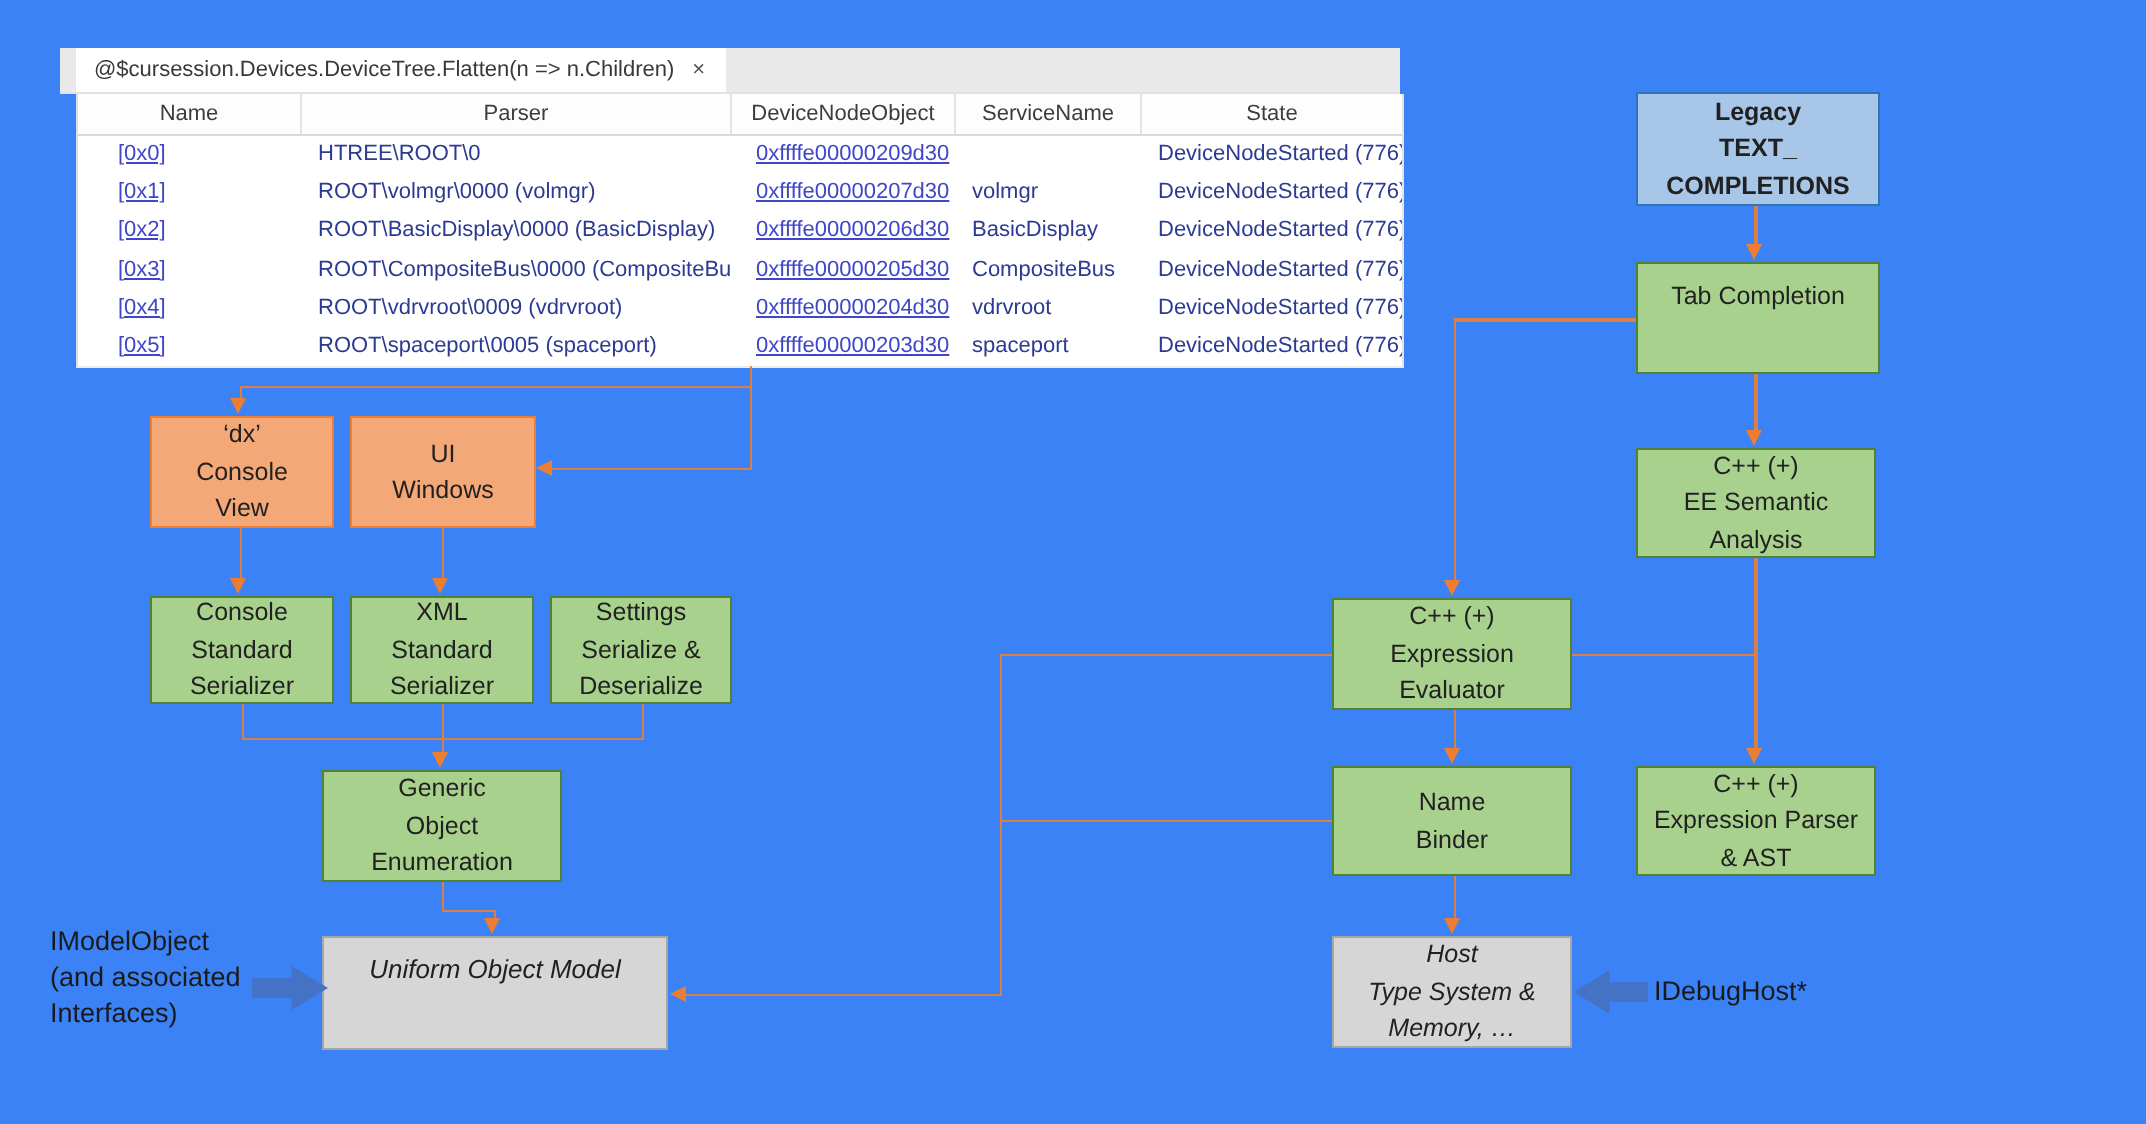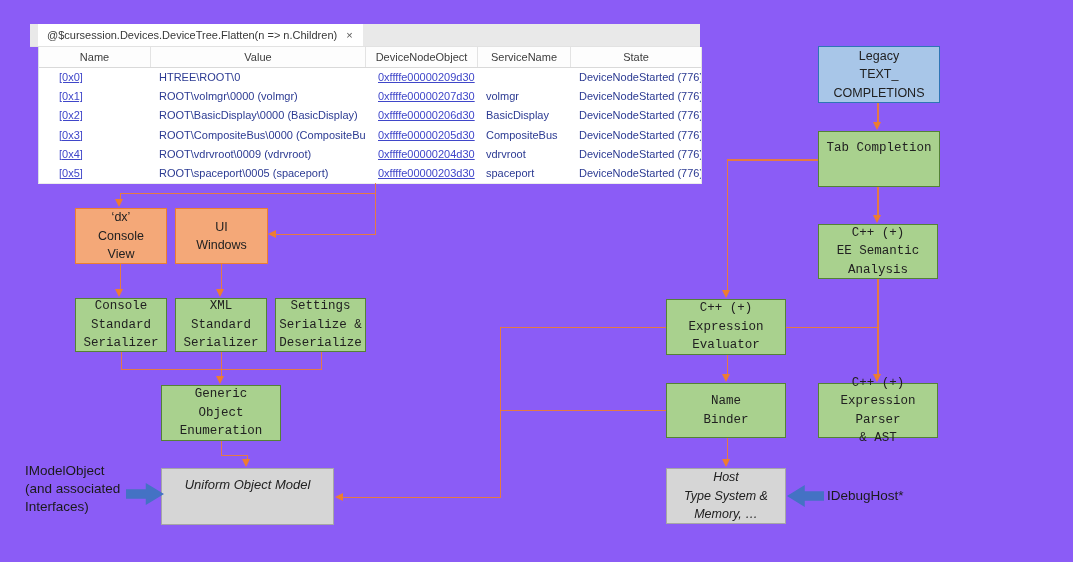--- a/index.html
+++ b/index.html
@@ -1,16 +1,16 @@
 <!DOCTYPE html>
 <html style="--connector: #ED7D31; --block-arrow: #4472C4; --link: #3F46C9; --grid-text: #2B3A92; --blue-fill: #A8C6E8; --blue-border: #2E75B6; --green-fill: #A9D18E; --green-border: #548235; --orange-fill: #F4A878; --orange-border: #ED7D31; --gray-fill: #D6D6D6; --gray-border: #A6A6A6;"><head>
 <meta charset="utf-8">
 <style>
   html,body{margin:0;padding:0;background:#fff;}
-  #canvas{position:relative;width:1073px;height:562px;background:#8b5cf6;overflow:hidden;
+  #canvas{position:relative;width:1073px;height:562px;background:#3b82f6;overflow:hidden;
           font-family:"Liberation Sans",sans-serif;}
 
   
   #gridwin{position:absolute;left:30px;top:24px;width:670px;}
   .tabbar{height:22px;background:#E9E9E9;display:flex;align-items:stretch;border-bottom:1px solid #E2E2E2;}
   .tab{background:#FFFFFF;display:flex;align-items:center;padding:0 10px 0 9px;margin-left:8px;
        font-size:11px;color:#383838;white-space:nowrap;}
   .tab .close{margin-left:9px;color:#555;font-size:11px;cursor:pointer;}
   .grid{margin-left:8px;width:662px;background:#fff;border-left:1px solid #D9DEE8;
         border-right:1px solid #E4E4E4;border-bottom:1px solid #ECECEC;}
@@ -21,22 +21,22 @@
   .dcell{font-size:11px;box-sizing:border-box;white-space:nowrap;overflow:hidden;color:var(--grid-text,#2B3A92);}
   .w0{width:112px;} .w1{width:215px;} .w2{width:112px;} .w3{width:93px;} .w4{width:130px;}
   .dcell.w0{padding-left:20px;} .dcell.w1{padding-left:8px;} .dcell.w2{padding-left:12px;}
   .dcell.w3{padding-left:8px;} .dcell.w4{padding-left:8px;}
   .grid a{color:var(--link,#3F46C9);text-decoration:underline;cursor:pointer;}
 
   
   .node{position:absolute;box-sizing:border-box;display:flex;align-items:center;justify-content:center;
         text-align:center;font-size:12.5px;line-height:18.5px;color:#212121;white-space:pre-line;
         border:1.5px solid;}
-  .blue  {background:var(--blue-fill,#A8C6E8);  border-color:var(--blue-border,#2E75B6);}
-  .green {background:var(--green-fill,#A9D18E); border-color:var(--green-border,#548235);font-family:Liberation Mono, monospace;}
+  .blue  {background:var(--blue-fill,#A8C6E8);  border-color:var(--blue-border,#2E75B6);font-weight:bold;}
+  .green {background:var(--green-fill,#A9D18E); border-color:var(--green-border,#548235);}
   .orange{background:var(--orange-fill,#F4A878);border-color:var(--orange-border,#ED7D31);}
   .gray  {background:var(--gray-fill,#D6D6D6);  border-color:var(--gray-border,#A6A6A6);font-style:italic;}
   .topalign{align-items:flex-start;padding-top:7px;}
 
   
   .cv,.ch{position:absolute;background:var(--connector,#ED7D31);opacity:.9;}
   .cv{width:1.5px;} .ch{height:1.5px;}
   .ad{position:absolute;width:0;height:0;border-left:4.5px solid transparent;
       border-right:4.5px solid transparent;border-top:8px solid var(--connector,#ED7D31);}
   .al{position:absolute;width:0;height:0;border-top:4.5px solid transparent;
@@ -56,21 +56,21 @@
   <div id="gridwin">
     <div class="tabbar">
       <div class="tab">
         <span>@$cursession.Devices.DeviceTree.Flatten(n =&gt; n.Children)</span>
         <span class="close">×</span>
       </div>
     </div>
     <div class="grid">
       <div class="hrow">
         <div class="hcell w0">Name</div>
-        <div class="hcell w1">Value</div>
+        <div class="hcell w1">Parser</div>
         <div class="hcell w2">DeviceNodeObject</div>
         <div class="hcell w3">ServiceName</div>
         <div class="hcell w4">State</div>
       </div>
 
       <div class="drow">
         <div class="dcell w0"><a>[0x0]</a></div>
         <div class="dcell w1">HTREE\ROOT\0</div>
         <div class="dcell w2"><a>0xffffe00000209d30</a></div>
         <div class="dcell w3"></div>

